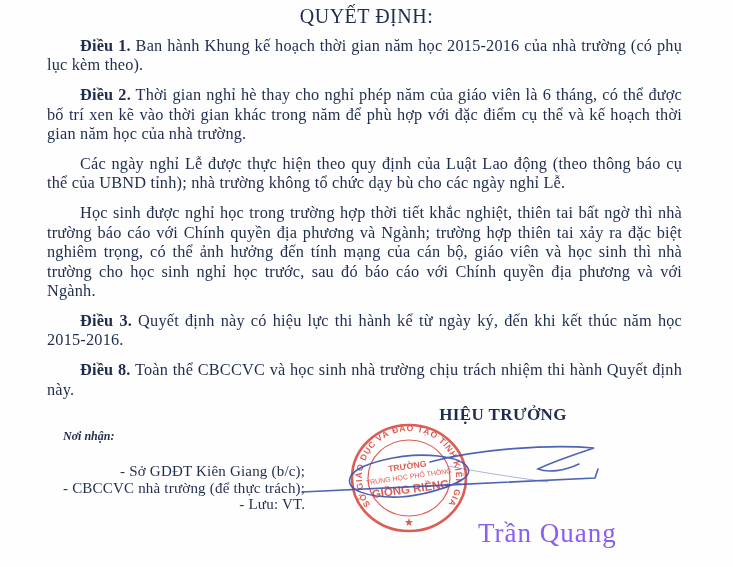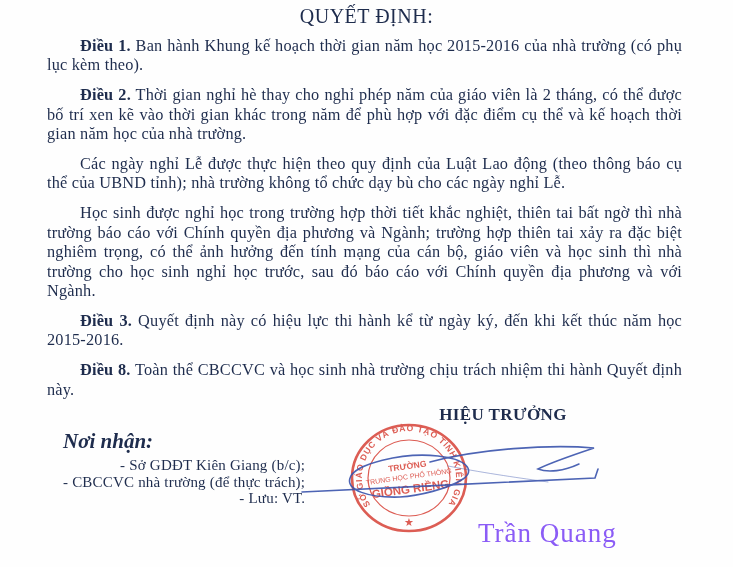--- a/index.html
+++ b/index.html
@@ -32,22 +32,22 @@
   .para b { letter-spacing:0.2px; }
   .footer { position:absolute; left:0; top:0; width:583px; height:567px; pointer-events:none; }
   .role-title {
     position:absolute; left:407px; top:405px; width:192px;
     text-align:center;
     font-size:17px; font-weight:bold; letter-spacing:0.4px;
     color:#1e2c4d;
   }
   .recipients { position:absolute; left:63px; top:429px; }
   .recipients-heading {
-    font-size:21px; font-weight:bold; font-style:italic;
-    margin-bottom:3px;
+    font-size:12px; font-weight:bold; font-style:italic;
+    margin-bottom:19px;
   }
   .recipient {
     font-size:15px; line-height:16.6px; letter-spacing:0.2px;text-align:right;
   }
   .stamp-wrap { position:absolute; left:347px; top:421px; width:124px; height:114px; opacity:0.88; }
   .sig-wrap { position:absolute; left:298px; top:436px; width:320px; height:70px; opacity:0.9; }
   .signer-name {
     position:absolute; left:478px; top:518px; width:220px;
     font-size:27px; letter-spacing:1px;
     color:#8b5cf6;
@@ -55,21 +55,21 @@
 </style>
 </head>
 <body>
 
 <div class="page">
 
   <div class="doc-title">QUYẾT ĐỊNH:</div>
 
   <div class="body-text">
       <p class="para"><b>Điều 1.</b> <span>Ban hành Khung kế hoạch thời gian năm học 2015-2016 của nhà trường (có phụ lục kèm theo).</span></p>
-      <p class="para"><b>Điều 2.</b> <span>Thời gian nghỉ hè thay cho nghỉ phép năm của giáo viên là 2 tháng, có thể được bố trí xen kẽ vào thời gian khác trong năm để phù hợp với đặc điểm cụ thể và kế hoạch thời gian năm học của nhà trường.</span></p>
+      <p class="para"><b>Điều 2.</b> <span>Thời gian nghỉ hè thay cho nghỉ phép năm của giáo viên là 6 tháng, có thể được bố trí xen kẽ vào thời gian khác trong năm để phù hợp với đặc điểm cụ thể và kế hoạch thời gian năm học của nhà trường.</span></p>
       <p class="para"><span>Các ngày nghỉ Lễ được thực hiện theo quy định của Luật Lao động (theo thông báo cụ thể của UBND tỉnh); nhà trường không tổ chức dạy bù cho các ngày nghỉ Lễ.</span></p>
       <p class="para"><span>Học sinh được nghỉ học trong trường hợp thời tiết khắc nghiệt, thiên tai bất ngờ thì nhà trường báo cáo với Chính quyền địa phương và Ngành; trường hợp thiên tai xảy ra đặc biệt nghiêm trọng, có thể ảnh hưởng đến tính mạng của cán bộ, giáo viên và học sinh thì nhà trường cho học sinh nghỉ học trước, sau đó báo cáo với Chính quyền địa phương và với Ngành.</span></p>
       <p class="para"><b>Điều 3.</b> <span>Quyết định này có hiệu lực thi hành kể từ ngày ký, đến khi kết thúc năm học 2015-2016.</span></p>
       <p class="para"><b>Điều 8.</b> <span>Toàn thể CBCCVC và học sinh nhà trường chịu trách nhiệm thi hành Quyết định này.</span></p>
     </div>
 
   <div class="footer">
 
     <div class="role-title">HIỆU TRƯỞNG</div>
 

